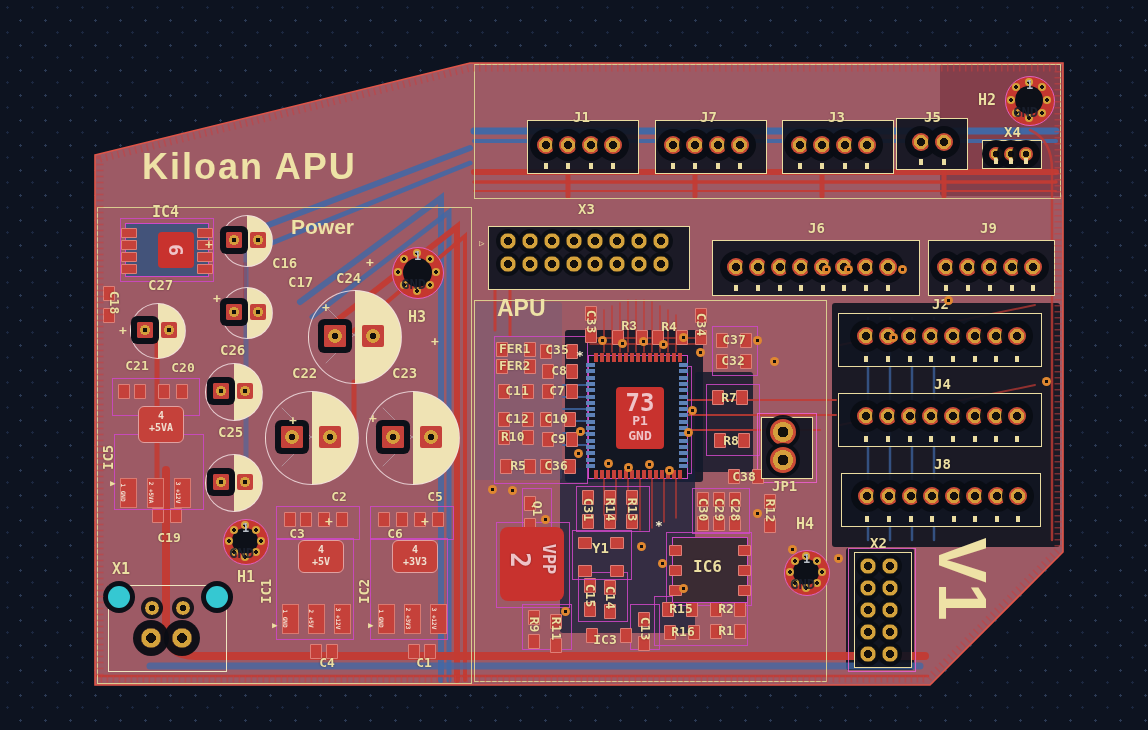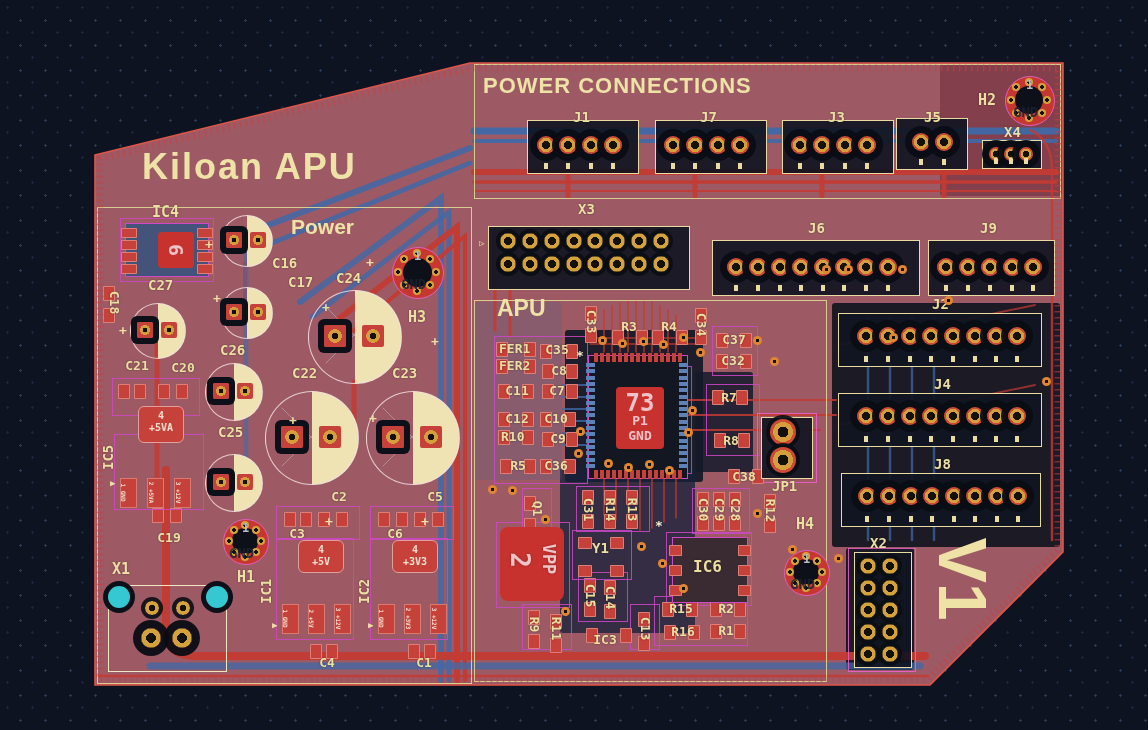--- a/index.html
+++ b/index.html
@@ -644,21 +644,21 @@
       <div class="refdes" style="left: 544px; top: 363px; width: 30px; text-align: center;">C8</div>
       <div class="refdes" style="left: 502px; top: 383px; width: 30px; text-align: center;">C11</div>
       <div class="refdes" style="left: 542px; top: 383px; width: 30px; text-align: center;">C7</div>
       <div class="refdes" style="left: 502px; top: 411px; width: 30px; text-align: center;">C12</div>
       <div class="refdes" style="left: 541px; top: 411px; width: 30px; text-align: center;">C10</div>
       <div class="refdes" style="left: 501px; top: 429px; width: 30px; ">R10</div>
       <div class="refdes" style="left: 543px; top: 431px; width: 30px; text-align: center;">C9</div>
       <div class="refdes" style="left: 503px; top: 458px; width: 30px; text-align: center;">R5</div>
       <div class="refdes" style="left: 541px; top: 458px; width: 30px; text-align: center;">C36</div>
       <div class="refdes" style="left: 576px; top: 314px; width: 30px; text-align: center; transform: rotate(90deg); transform-origin: center center;">C33</div>
-      <div class="refdes" style="left: 614px; top: 319px; width: 30px; text-align: center;">R3</div>
+      <div class="refdes" style="left: 614px; top: 319px; width: 30px; text-align: center; font-family: Liberation Mono, monospace;">R3</div>
       <div class="refdes" style="left: 654px; top: 319px; width: 30px; text-align: center;">R4</div>
       <div class="refdes" style="left: 686px; top: 317px; width: 30px; text-align: center; transform: rotate(90deg); transform-origin: center center;">C34</div>
       <div class="refdes" style="left: 719px; top: 332px; width: 30px; text-align: center;">C37</div>
       <div class="refdes" style="left: 718px; top: 353px; width: 30px; text-align: center;">C32</div>
       <div class="refdes" style="left: 714px; top: 390px; width: 30px; text-align: center;">R7</div>
       <div class="refdes" style="left: 716px; top: 433px; width: 30px; text-align: center;">R8</div>
       <div class="refdes" style="left: 729px; top: 469px; width: 30px; text-align: center;">C38</div>
       <div class="refdes" style="left: 688px; top: 502px; width: 30px; text-align: center; transform: rotate(90deg); transform-origin: center center;">C30</div>
       <div class="refdes" style="left: 704px; top: 502px; width: 30px; text-align: center; transform: rotate(90deg); transform-origin: center center;">C29</div>
       <div class="refdes" style="left: 720px; top: 502px; width: 30px; text-align: center; transform: rotate(90deg); transform-origin: center center;">C28</div>
@@ -717,21 +717,20 @@
       <div class="plus" style="left: 431px; top: 334px;">+</div>
       <div class="plus" style="left: 119px; top: 323px;">+</div>
       <div class="plus" style="left: 325px; top: 514px;">+</div>
       <div class="plus" style="left: 421px; top: 514px;">+</div>
       <div class="plus" style="left: 366px; top: 255px;">+</div>
       <div class="star" style="left: 576px; top: 348px;">*</div>
       <div class="star" style="left: 655px; top: 518px;">*</div>
       <div class="arrow" style="left: 479px; top: 238px;">▷</div>
     </div>
   <div class="biglbl t-title">Kiloan APU</div>
-  <div class="biglbl t-pc">POWER CONNECTIONS</div>
   <div class="biglbl t-power">Power</div>
   <div class="biglbl t-apu">APU</div>
   <div class="biglbl t-v1">V1</div>
 <svg class="layer" width="1148" height="730">
       <polygon points="95,155 470,63 1063,63 1063,552 930,685 95,685" fill="none" stroke="#e05548" stroke-width="1.6" opacity="1"></polygon>
       <polygon points="100,159 471,68 1058,68 1058,550 928,679 100,679" fill="none" stroke="#c84040" stroke-width="7" stroke-dasharray="1.5,4.5" opacity="0.55"></polygon>
     </svg>
   </div>
 
 </body></html>

